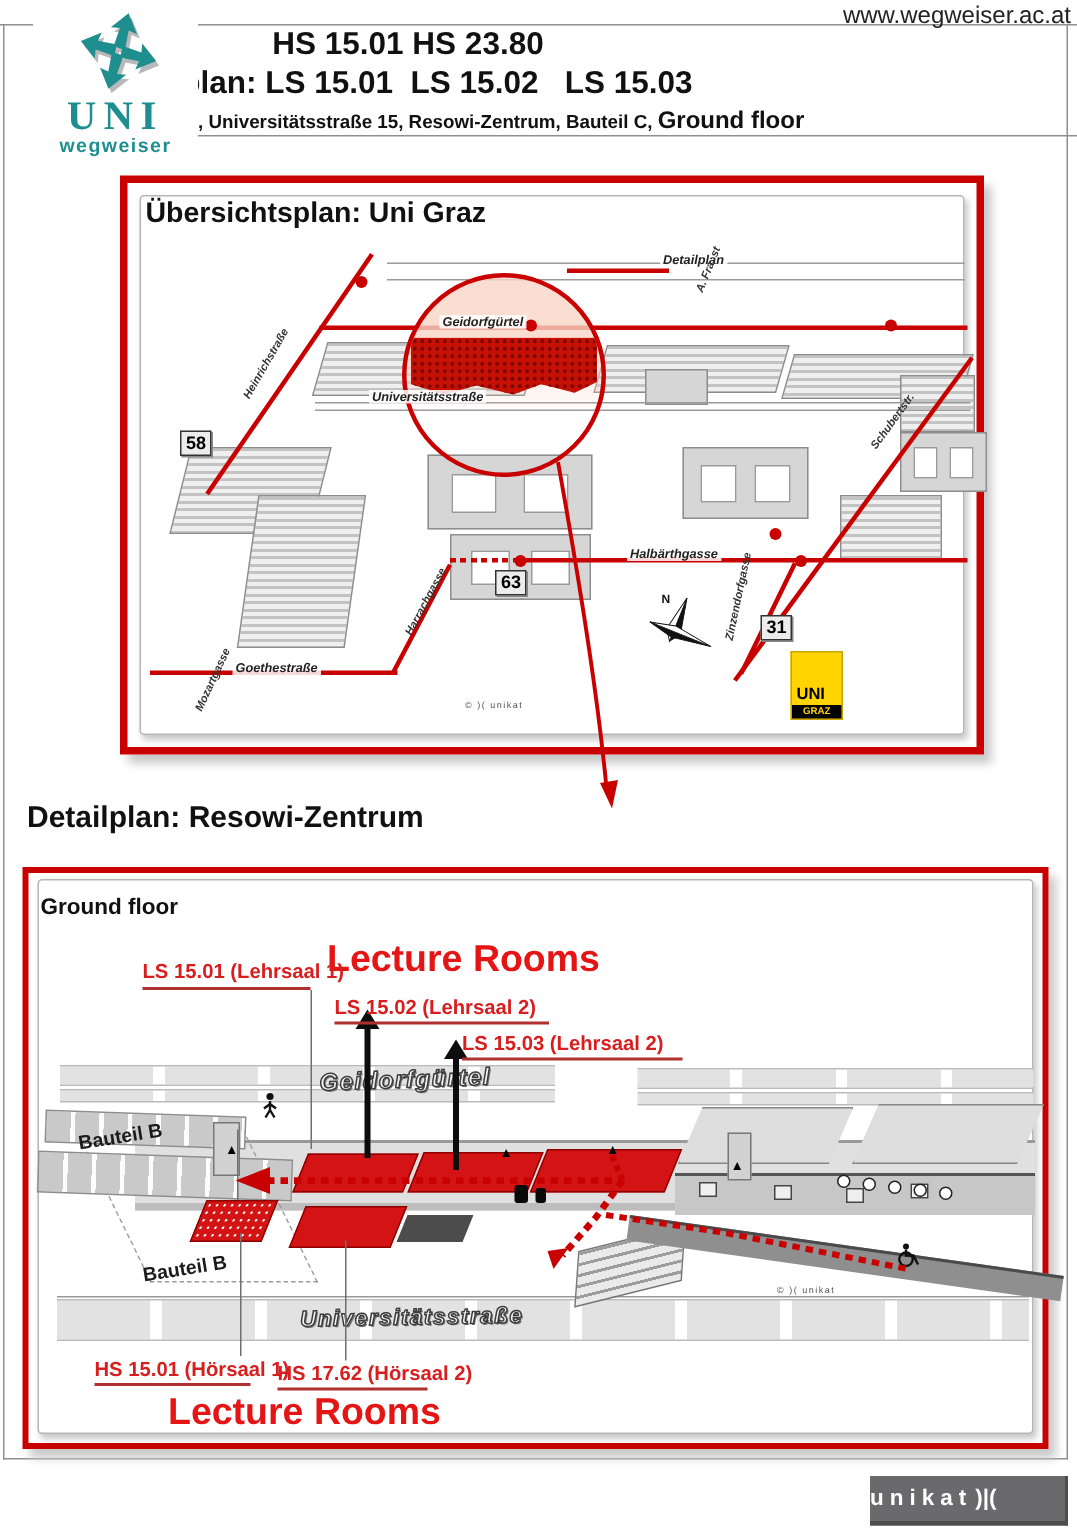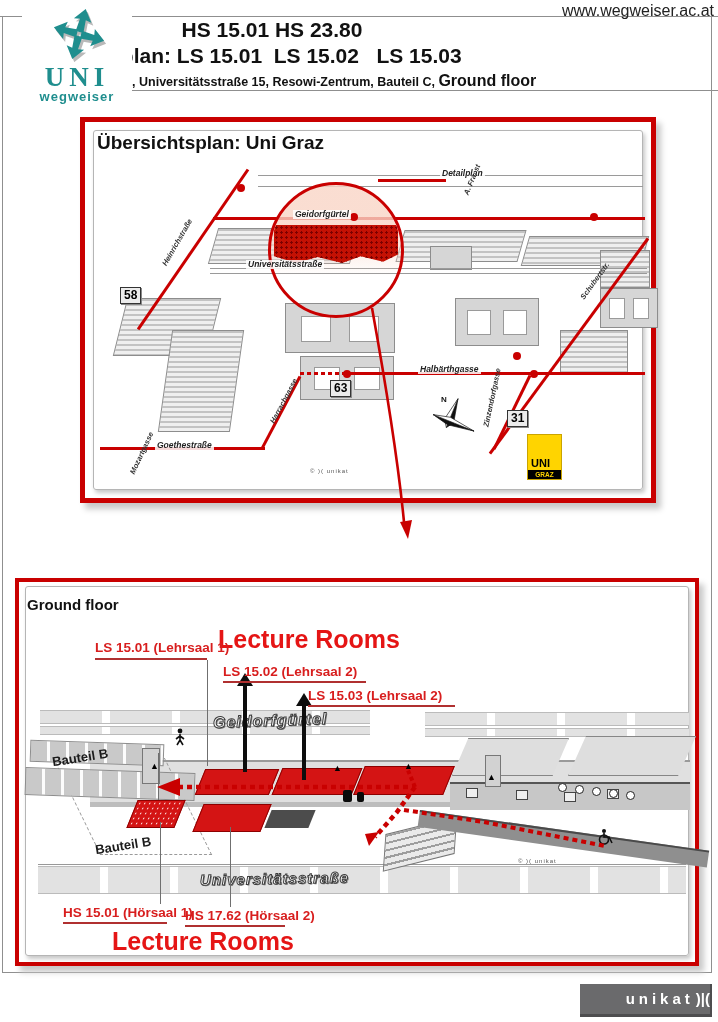--- a/index.html
+++ b/index.html
@@ -73,21 +73,21 @@
   .ramp{position:absolute;background:#8f8f8f;border-top:2px solid #4a4a4a;transform:rotate(8deg);transform-origin:left top;z-index:3;}
   .gate{position:absolute;font-size:9px;font-weight:bold;color:#000;z-index:6;line-height:1;}
   .tree{position:absolute;width:7px;height:7px;border:1.2px solid #222;border-radius:50%;background:#fff;z-index:5;}
   .blob{position:absolute;background:#0a0a0a;border-radius:2px;z-index:6;}
   .pillar{position:absolute;background:#d2d2d2;border:1px solid #777;z-index:4;}
   .wall{position:absolute;background:#e0e0e0;border-top:2px solid #9a9a9a;border-bottom:5px solid #bdbdbd;z-index:1;}
   
   .dheading{position:absolute;font-weight:bold;font-size:20px;color:#111;}
   .gfloor{position:absolute;font-weight:bold;font-size:15px;color:#111;}
   .unikat{position:absolute;background:#6a6a6c;color:#fff;font-weight:bold;font-size:15px;
-          letter-spacing:4px;text-align:right;line-height:30px;border-bottom:3px solid #4d4d4f;
+          letter-spacing:4px;text-align:left;line-height:30px;border-bottom:3px solid #4d4d4f;
           border-right:2px solid #4d4d4f;z-index:9;}
   .unikat .gl{letter-spacing:0;font-size:15px;margin-left:2px;}
   svg{display:block;}
   .ov{pointer-events:none;}
 </style>
 </head>
 <body>
 
 <div id="page">
 
@@ -198,20 +198,21 @@
     </svg>
 
     <div class="unigraz" style="left:442px;top:312px;">
       <div class="u1">UNI</div>
       <div class="u2">GRAZ</div>
     </div>
 
     <div class="credit" style="left:225px;top:346px;">© )( unikat</div>
   </div>
 
+  <div class="dheading" style="left:18px;top:534px;">Detailplan: Resowi-Zentrum</div>
 
   <div class="redbox2" style="left:15px;top:578px;width:676px;height:380px;">
     <div class="sheet" style="left:6px;top:4px;right:6px;bottom:6px;"></div>
     <div class="gfloor" style="left:8px;top:14px;">Ground floor</div>
 
     <div class="bigred" style="left:199px;top:43px;">Lecture Rooms</div>
     <div class="redlbl" style="left:76px;top:58px;">LS 15.01 (Lehrsaal 1)</div>
     <div class="uline" style="left:76px;top:76px;width:112px;"></div>
     <div class="redlbl" style="left:204px;top:82px;">LS 15.02 (Lehrsaal 2)</div>
     <div class="uline" style="left:204px;top:99px;width:143px;"></div>

